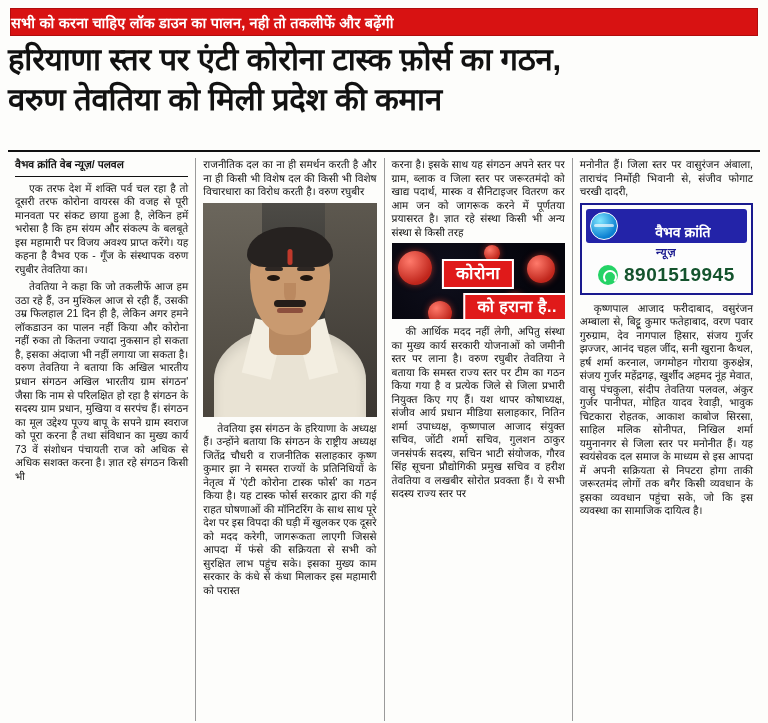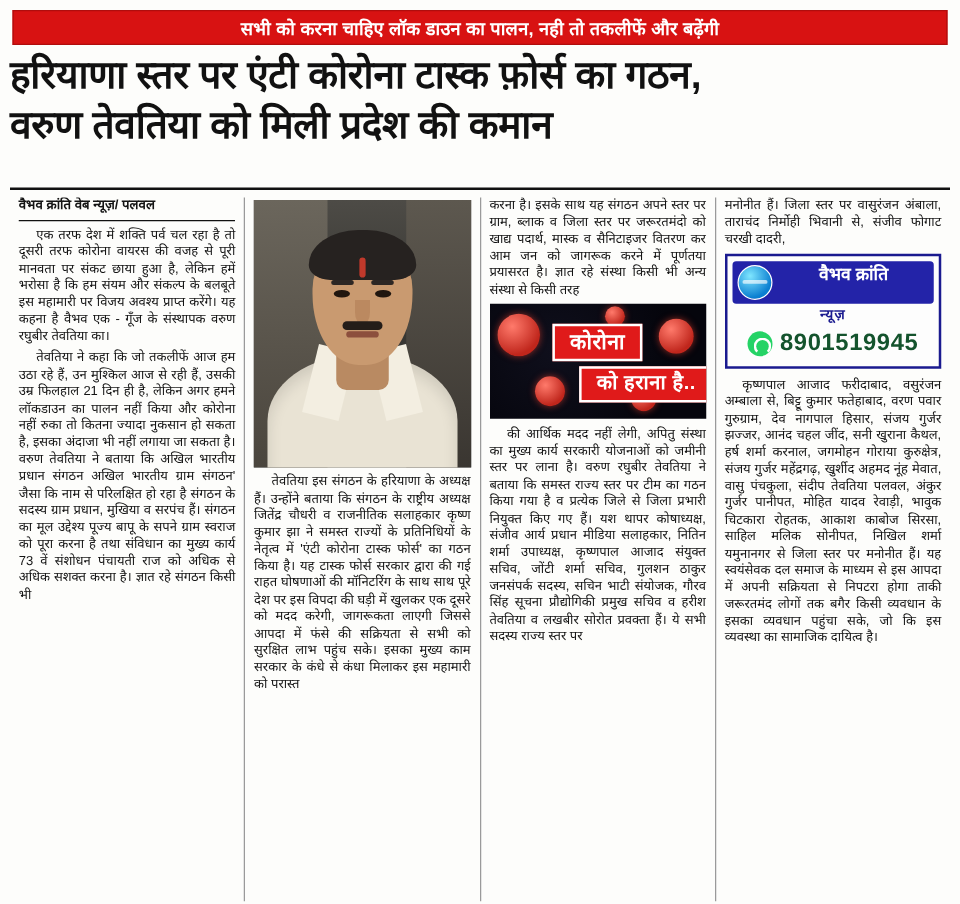--- a/index.html
+++ b/index.html
@@ -25,21 +25,21 @@
   .top-banner {
     position: absolute;
     top: 8px;
     left: 10px;
     right: 10px;
     height: 26px;
     background: #d81212;
     border: 1px solid #b00d0d;
     display: flex;
     align-items: center;
-    justify-content: center;
+    justify-content: flex-start;
   }
   .top-banner-text {
     color: #ffffff;
     font-size: 14.5px;
     font-weight: bold;
     letter-spacing: 0.2px;
     white-space: nowrap;
   }
   
   .headline {
@@ -198,21 +198,21 @@
   }
   .photo .mustache {
     position: absolute; left: 50%; bottom: 110px; transform: translateX(-50%);
     width: 32px; height: 7px; background: #241d19; border-radius: 4px;
   }
 
   
   .corona-badge {
     position: relative;
     width: 100%;
-    height: 92px;
+    height: 76px;
     margin: 3px 0 6px 0;
     background: radial-gradient(circle at 30% 40%, #0f0f1c 0%, #05050c 70%);
     overflow: hidden;
   }
   .virus {
     position: absolute;
     border-radius: 50%;
     background: radial-gradient(circle at 35% 30%, #ff7a6b, #c0261c 70%);
     box-shadow: 0 0 6px rgba(255,70,50,0.55);
   }
@@ -243,21 +243,21 @@
     width: 100%;
     margin: 4px 0 7px 0;
     border: 2px solid #1a1a8f;
     background: #fdfdfd;
     box-sizing: border-box;
     padding: 4px 4px 5px 4px;
     text-align: center;
   }
   .ad-brand-row {
     display: flex;
-    align-items: flex-start;
+    align-items: flex-end;
     gap: 5px;
     background: #2323a8;
     border-radius: 3px;
     padding: 3px 4px;
   }
   .ad-globe {
     width: 26px; height: 26px; border-radius: 50%;
     background: radial-gradient(circle at 35% 30%, #7fe6ff, #0a7fd1 70%);
     border: 1px solid #ffffff;
     flex: 0 0 auto;
@@ -326,20 +326,21 @@
   <div class="columns">
 
     <div class="col">
       <div class="byline">वैभव क्रांति वेब न्यूज़/ पलवल</div>
       <div class="byline-rule"></div>
       <p class="para">एक तरफ देश में शक्ति पर्व चल रहा है तो दूसरी तरफ कोरोना वायरस की वजह से पूरी मानवता पर संकट छाया हुआ है, लेकिन हमें भरोसा है कि हम संयम और संकल्प के बलबूते इस महामारी पर विजय अवश्य प्राप्त करेंगे। यह कहना है वैभव एक - गूँज के संस्थापक वरुण रघुबीर तेवतिया का।</p>
       <p class="para">तेवतिया ने कहा कि जो तकलीफें आज हम उठा रहे हैं, उन मुश्किल आज से रही हैं, उसकी उम्र फिलहाल 21 दिन ही है, लेकिन अगर हमने लॉकडाउन का पालन नहीं किया और कोरोना नहीं रुका तो कितना ज्यादा नुकसान हो सकता है, इसका अंदाजा भी नहीं लगाया जा सकता है। वरुण तेवतिया ने बताया कि अखिल भारतीय प्रधान संगठन अखिल भारतीय ग्राम संगठन' जैसा कि नाम से परिलक्षित हो रहा है संगठन के सदस्य ग्राम प्रधान, मुखिया व सरपंच हैं। संगठन का मूल उद्देश्य पूज्य बापू के सपने ग्राम स्वराज को पूरा करना है तथा संविधान का मुख्य कार्य 73 वें संशोधन पंचायती राज को अधिक से अधिक सशक्त करना है। ज्ञात रहे संगठन किसी भी</p>
     </div>
 
     <div class="col">
+      <p class="para noindent">राजनीतिक दल का ना ही समर्थन करती है और ना ही किसी भी विशेष दल की किसी भी विशेष विचारधारा का विरोध करती है। वरुण रघुबीर</p>
 
       <div class="photo">
         <div class="bg-left"></div>
         <div class="bg-right"></div>
         <div class="shirt"></div>
         <div class="collar-l"></div>
         <div class="collar-r"></div>
         <div class="neck"></div>
         <div class="face"></div>
         <div class="hair"></div>

